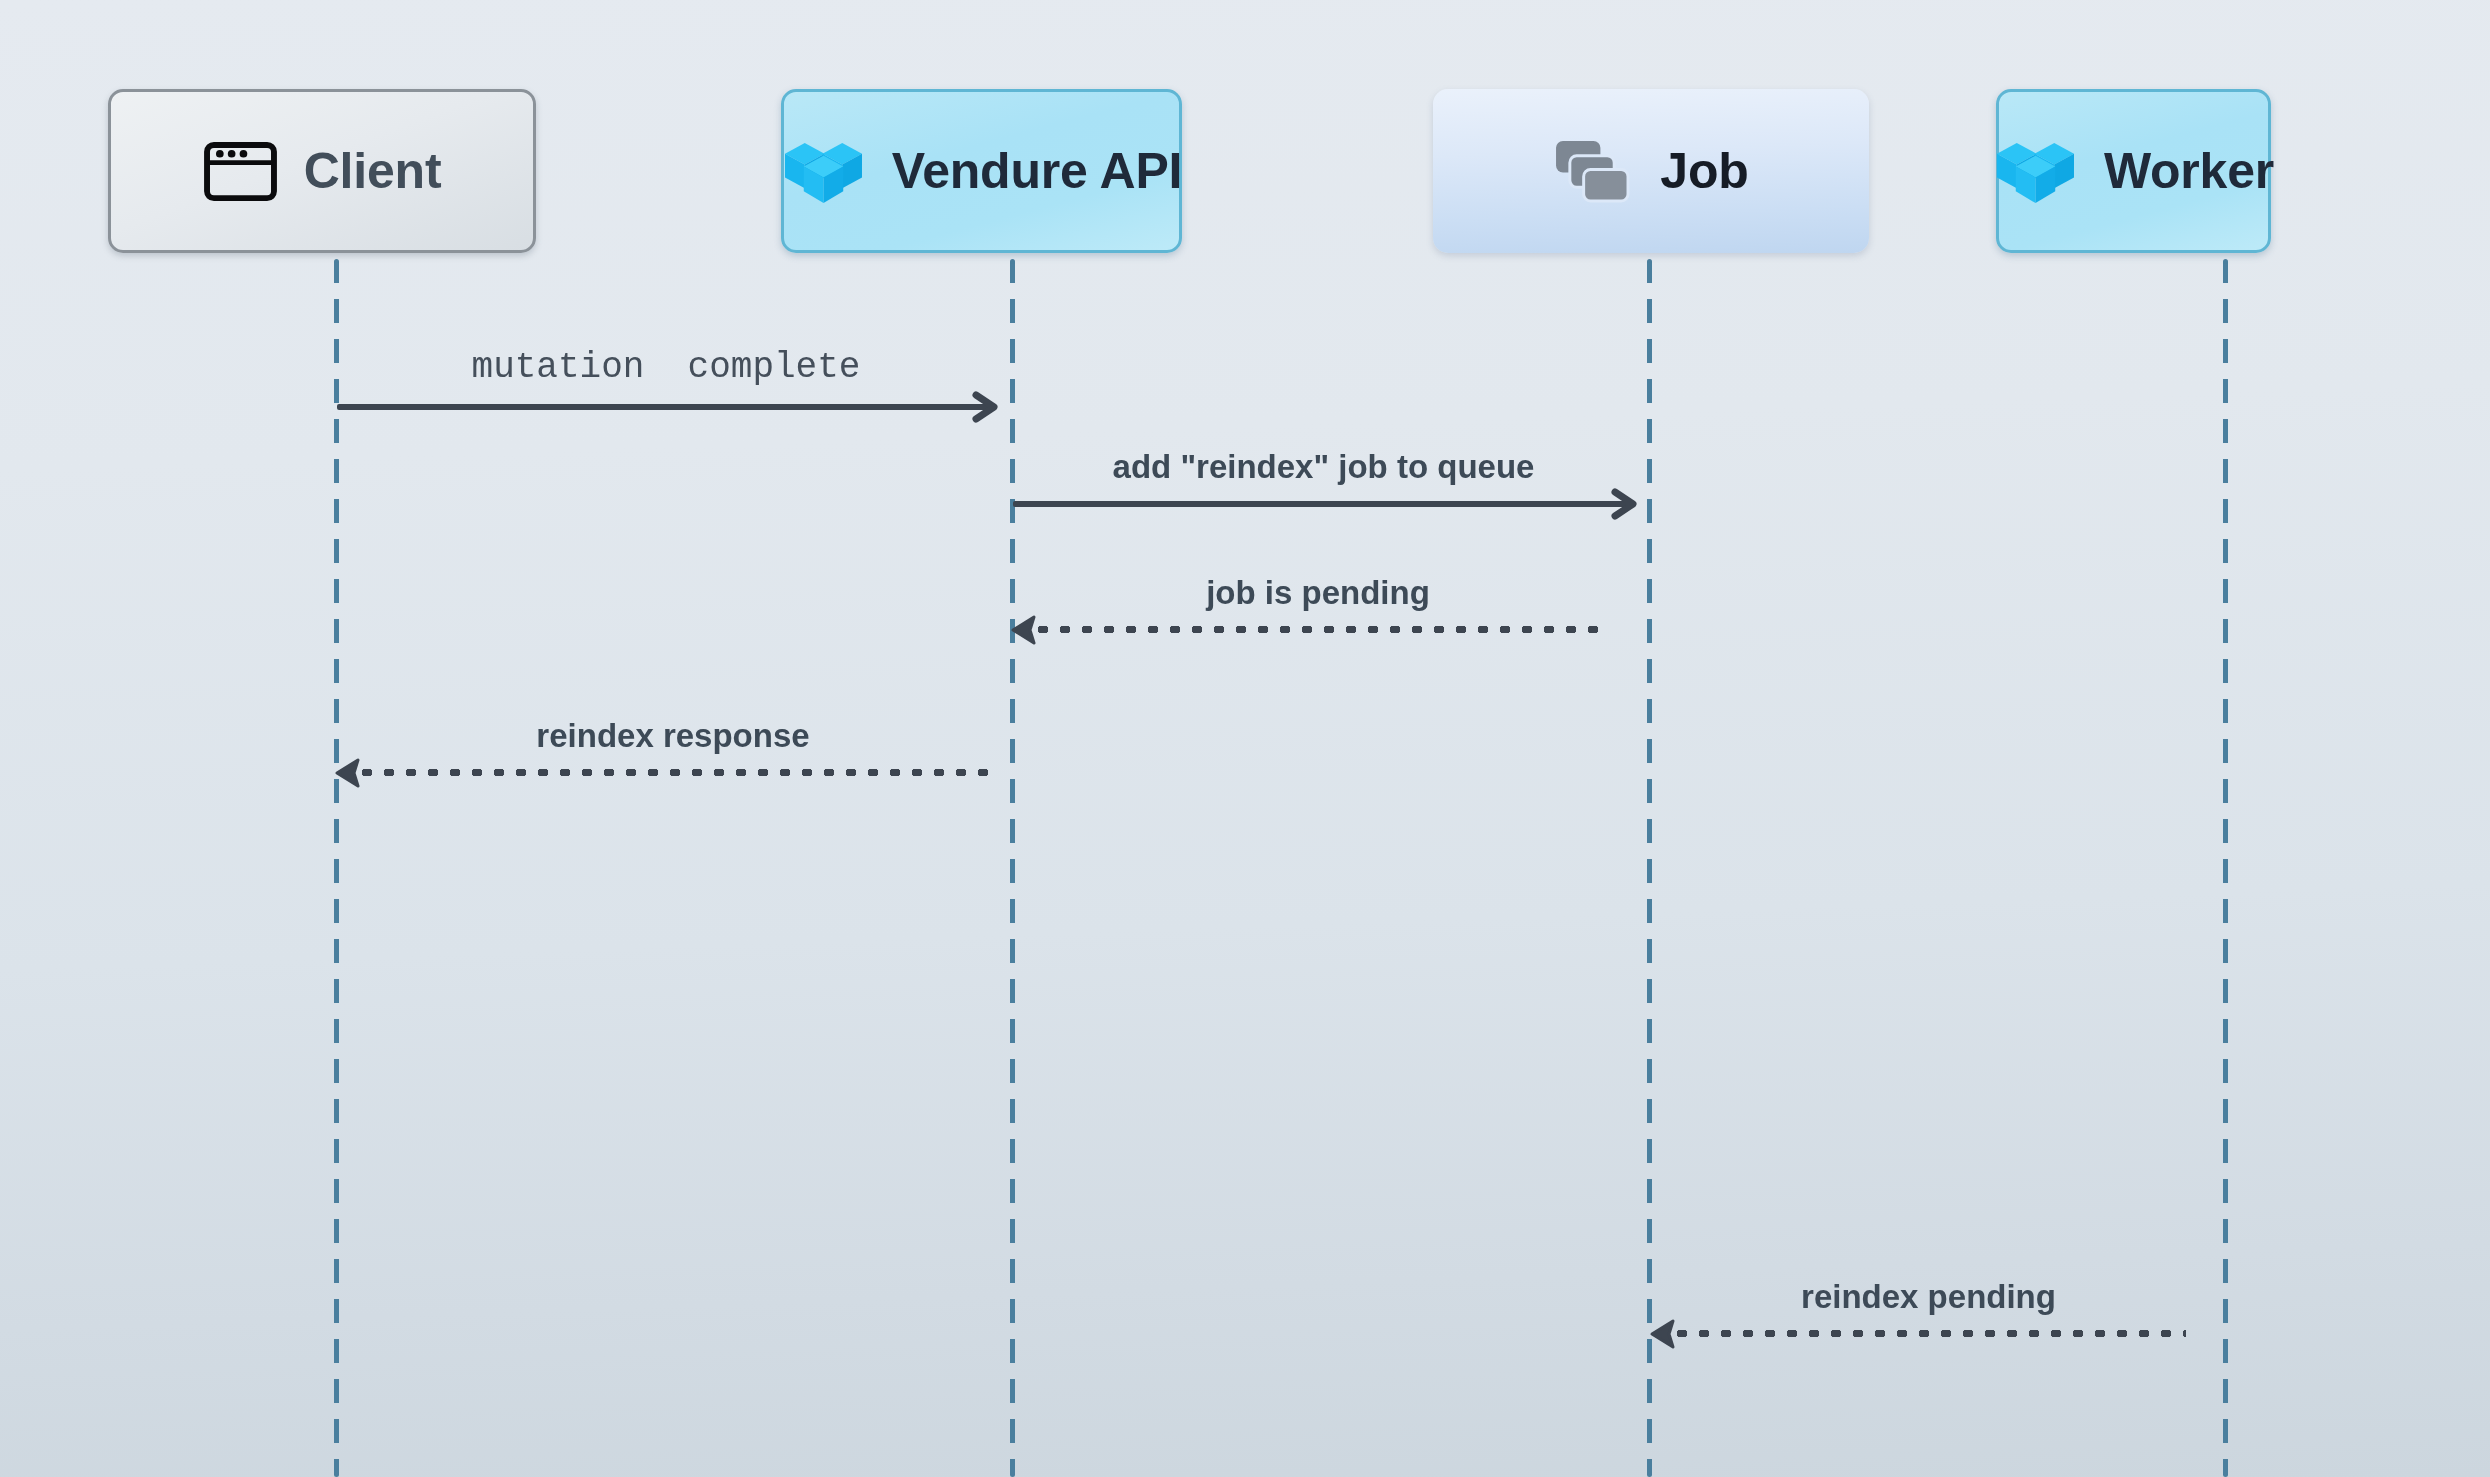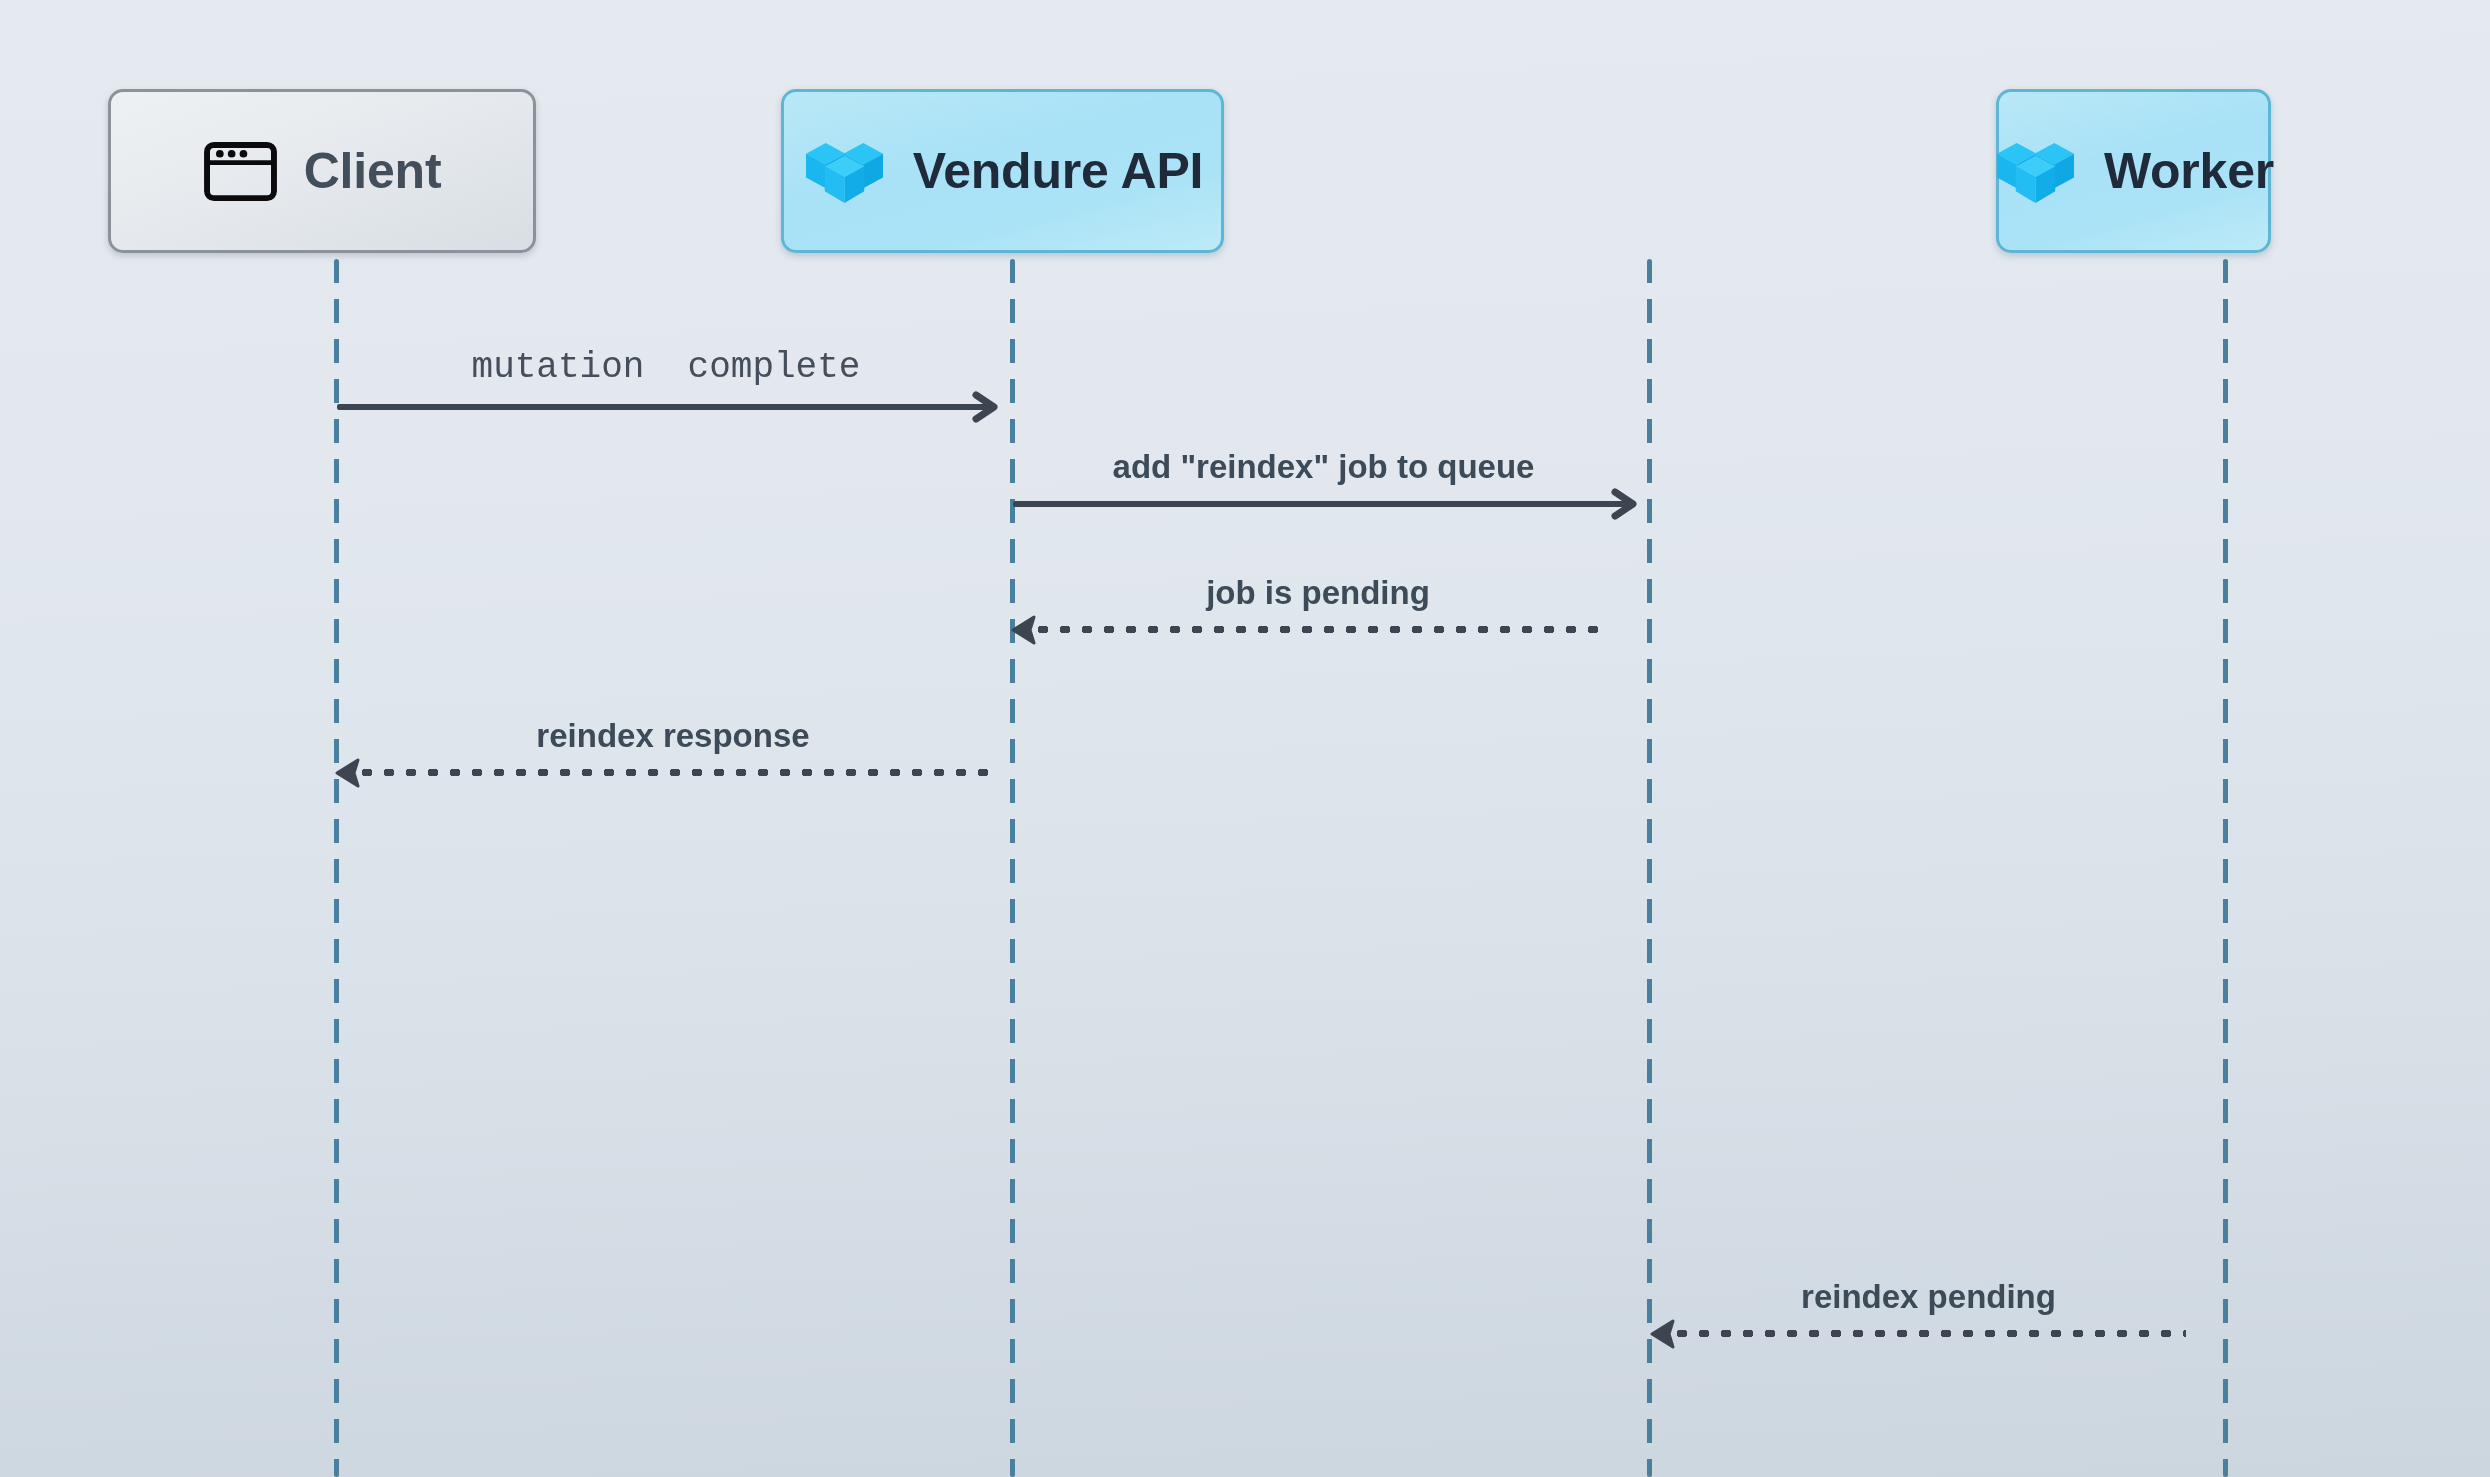--- a/index.html
+++ b/index.html
@@ -150,40 +150,50 @@
         <rect x="4" y="5" width="68" height="54" rx="7" ry="7" fill="none" stroke="#0b0b0d" stroke-width="6"></rect>
         <line x1="5" y1="23" x2="71" y2="23" stroke="#0b0b0d" stroke-width="5"></line>
         <circle cx="17" cy="14" r="3.9" fill="#0b0b0d"></circle>
         <circle cx="29" cy="14" r="3.9" fill="#0b0b0d"></circle>
         <circle cx="41" cy="14" r="3.9" fill="#0b0b0d"></circle>
       </svg>
     </span>
     <span class="p-label">Client</span>
   </div>
 
-  <div class="participant vendure" style="left:781px; width:443px;">
+  <div class="participant vendure" style="left:781px; width:401px;">
     <span class="p-icon">
       <svg width="85" height="75" viewBox="0 0 86 76">
 
         <polygon points="4,20 24,9 44,20 24,31" fill="#2bc4f6"></polygon>
         <polygon points="4,20 24,31 24,55 4,44" fill="#19b6ef"></polygon>
         <polygon points="24,31 44,20 44,44 24,55" fill="#0fa8e4"></polygon>
 
         <polygon points="42,20 62,9 82,20 62,31" fill="#2bc4f6"></polygon>
         <polygon points="42,20 62,31 62,55 42,44" fill="#19b6ef"></polygon>
         <polygon points="62,31 82,20 82,44 62,55" fill="#0fa8e4"></polygon>
 
         <polygon points="23,33 43,22 63,33 43,44" fill="#3ccdf9"></polygon>
         <polygon points="23,33 43,44 43,70 23,58" fill="#23bdf3"></polygon>
         <polygon points="43,44 63,33 63,58 43,70" fill="#12ace8"></polygon>
       </svg>
     </span>
     <span class="p-label">Vendure API</span>
   </div>
 
+  <div class="participant job" style="left:1433px; width:436px;">
+    <span class="p-icon">
+      <svg width="81" height="69" viewBox="0 0 82 70">
+        <rect x="3" y="4" width="45" height="32" rx="7" ry="7" fill="#7d8793"></rect>
+        <rect x="17" y="19" width="45" height="32" rx="7" ry="7" fill="#7d8793" stroke="#dce8f8" stroke-width="3"></rect>
+        <rect x="31" y="33" width="45" height="32" rx="7" ry="7" fill="#868f9a" stroke="#dce8f8" stroke-width="3"></rect>
+      </svg>
+    </span>
+    <span class="p-label">Job</span>
+  </div>
 
   <div class="participant worker" style="left:1996px; width:275px;">
     <span class="p-icon">
       <svg width="85" height="75" viewBox="0 0 86 76">
         <polygon points="4,20 24,9 44,20 24,31" fill="#2bc4f6"></polygon>
         <polygon points="4,20 24,31 24,55 4,44" fill="#19b6ef"></polygon>
         <polygon points="24,31 44,20 44,44 24,55" fill="#0fa8e4"></polygon>
         <polygon points="42,20 62,9 82,20 62,31" fill="#2bc4f6"></polygon>
         <polygon points="42,20 62,31 62,55 42,44" fill="#19b6ef"></polygon>
         <polygon points="62,31 82,20 82,44 62,55" fill="#0fa8e4"></polygon>

